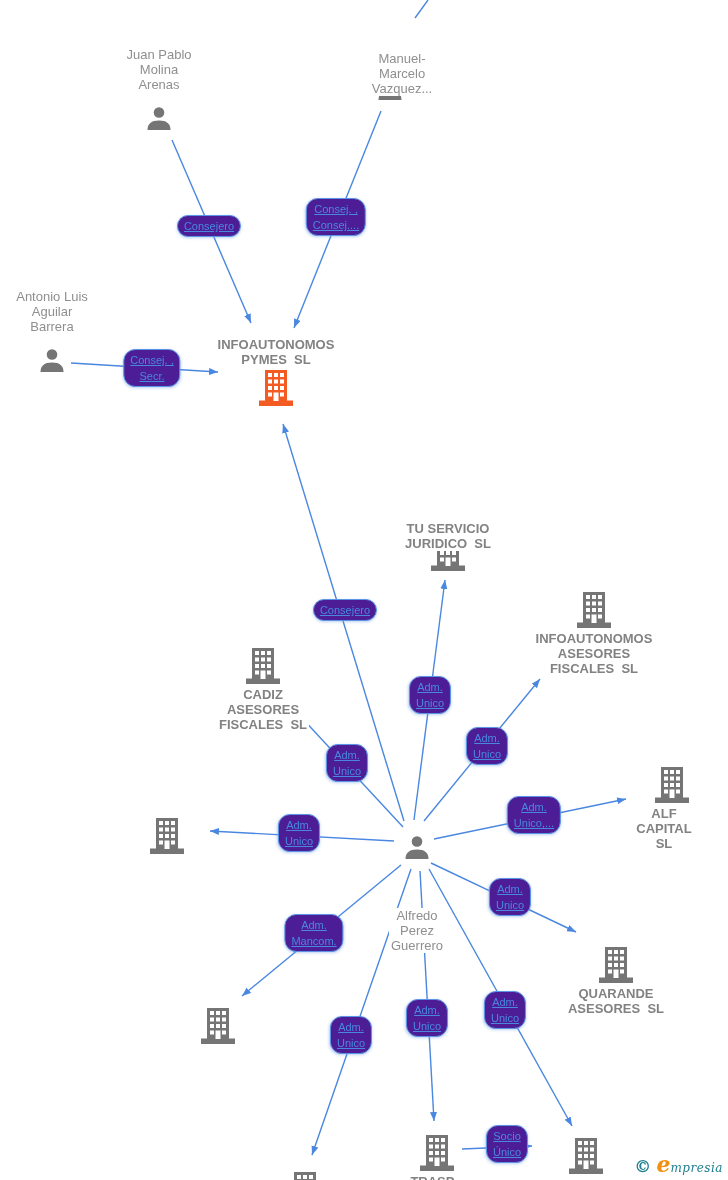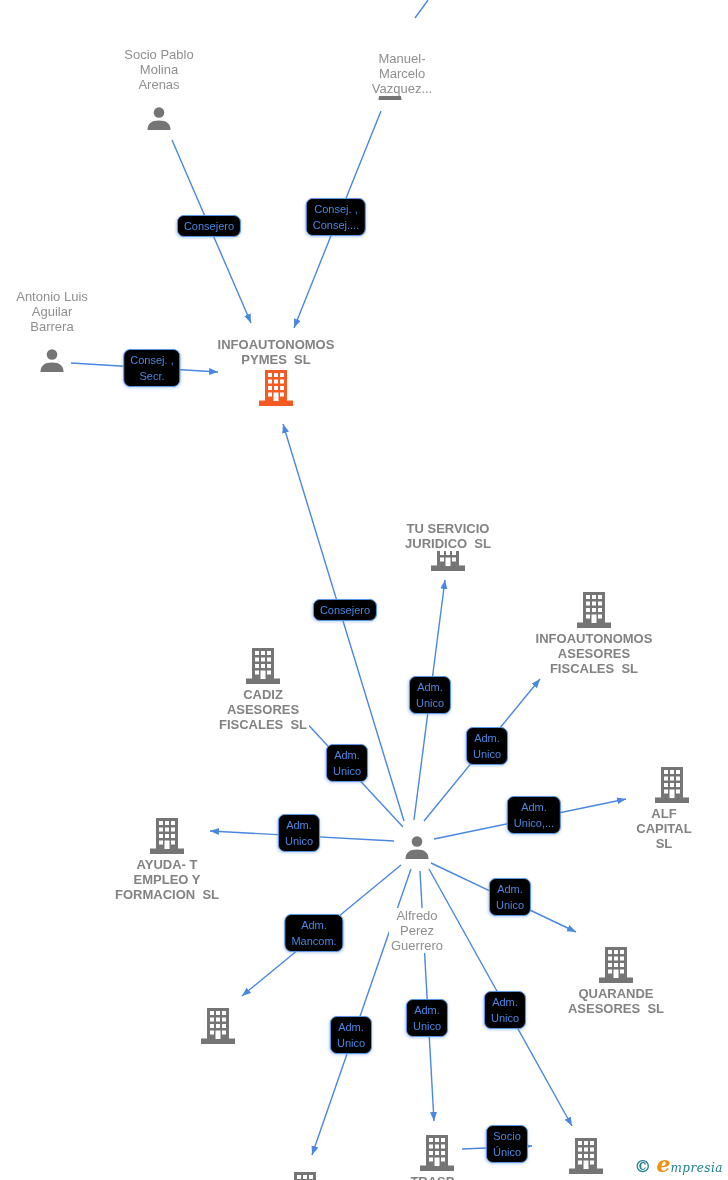--- a/index.html
+++ b/index.html
@@ -13,24 +13,25 @@
   .node-label{
     position:absolute;text-align:center;white-space:pre-wrap;
     font-size:13px;line-height:15px;background:#fff;padding:0 2px;
   }
   .node-label.person{color:var(--person-text,#8f8f8f);}
   .node-label.company{color:var(--company-text,#828282);font-weight:bold;}
   .node-label.above{transform:translate(-50%,-100%);}
   .node-label.below{transform:translate(-50%,0);}
   .edge-label{
     position:absolute;transform:translate(-50%,-50%);
-    background:#000000;border:1.5px solid var(--label-border,#5c95e6);border-radius:7px;
+    background:#4c1d95;border:1.5px solid var(--label-border,#5c95e6);border-radius:12px;
     padding:2px 6px;font-size:11px;line-height:16px;color:var(--label-text,#4a87e0);
     text-align:center;white-space:pre-wrap;
     box-shadow:0 1px 3px rgba(100,150,220,.45);
+    text-decoration:underline;
   }
   .watermark{
     position:absolute;right:5px;bottom:3px;z-index:3;
     font-family:"DejaVu Serif",serif;font-style:italic;white-space:nowrap;
   }
   .wm-copy{color:var(--wm-teal,#1d7f90);font-style:normal;font-size:17px;font-weight:bold;}
   .wm-e{color:var(--wm-orange,#f29111);font-size:22px;font-weight:bold;}
   .wm-rest{color:var(--wm-teal,#1d7f90);font-size:12px;letter-spacing:.5px;}
 </style>
 </head>
@@ -58,21 +59,21 @@
       <line x1="420" y1="871" x2="434" y2="1121" stroke="#4a87e0" stroke-width="1.4" marker-end="url(#arrowhead)"></line>
       <line x1="411" y1="869" x2="312" y2="1155" stroke="#4a87e0" stroke-width="1.4" marker-end="url(#arrowhead)"></line>
       <line x1="429" y1="869" x2="572" y2="1126" stroke="#4a87e0" stroke-width="1.4" marker-end="url(#arrowhead)"></line>
       <line x1="462" y1="1149" x2="532" y2="1146" stroke="#4a87e0" stroke-width="1.4" marker-end="url(#arrowhead)"></line>
     </svg>
   <div id="layer">
       <div class="node-icon" style="left: 159px; top: 118px;"><svg viewBox="0 0 28 28" width="28" height="28">
           <circle cx="14" cy="8.5" r="5.3" fill="#757575"></circle>
           <path d="M2.5 26 q0 -9.5 11.5 -9.5 q11.5 0 11.5 9.5 z" fill="#757575"></path>
         </svg></div>
-      <div class="node-label person above" style="left: 159px; top: 92px;">Socio Pablo
+      <div class="node-label person above" style="left: 159px; top: 92px;">Juan Pablo
 Molina
 Arenas</div>
       <div class="node-icon" style="left: 390px; top: 88px;"><svg viewBox="0 0 28 28" width="28" height="28">
           <circle cx="14" cy="8.5" r="5.3" fill="#757575"></circle>
           <path d="M2.5 26 q0 -9.5 11.5 -9.5 q11.5 0 11.5 9.5 z" fill="#757575"></path>
         </svg></div>
       <div class="node-label person above" style="left: 402px; top: 62px; margin-top: 34px;">Manuel-
 Marcelo
 Vazquez...</div>
       <div class="node-icon" style="left: 52px; top: 360px;"><svg viewBox="0 0 28 28" width="28" height="28">
@@ -189,23 +190,20 @@
           <rect x="12" y="9.5" width="4" height="4" fill="#fff"></rect>
           <rect x="18" y="9.5" width="4" height="4" fill="#fff"></rect>
           <rect x="24" y="9.5" width="4" height="4" fill="#fff"></rect>
           <rect x="12" y="16" width="4" height="4" fill="#fff"></rect>
           <rect x="18" y="16" width="4" height="4" fill="#fff"></rect>
           <rect x="24" y="16" width="4" height="4" fill="#fff"></rect>
           <rect x="12" y="22.5" width="4" height="4" fill="#fff"></rect>
           <rect x="24" y="22.5" width="4" height="4" fill="#fff"></rect>
           <rect x="17.5" y="22.5" width="5" height="8.5" fill="#fff"></rect>
         </svg></div>
-      <div class="node-label company below" style="left: 167px; top: 857px;">AYUDA- T
-EMPLEO Y
-FORMACION  SL</div>
       <div class="node-icon" style="left: 616px; top: 965px;"><svg viewBox="0 0 40 36" width="40" height="36">
           <rect x="3" y="30.5" width="34" height="5.5" fill="#757575"></rect>
           <rect x="9" y="0" width="22" height="31" fill="#757575"></rect>
           <rect x="12" y="3" width="4" height="4" fill="#fff"></rect>
           <rect x="18" y="3" width="4" height="4" fill="#fff"></rect>
           <rect x="24" y="3" width="4" height="4" fill="#fff"></rect>
           <rect x="12" y="9.5" width="4" height="4" fill="#fff"></rect>
           <rect x="18" y="9.5" width="4" height="4" fill="#fff"></rect>
           <rect x="24" y="9.5" width="4" height="4" fill="#fff"></rect>
           <rect x="12" y="16" width="4" height="4" fill="#fff"></rect>

